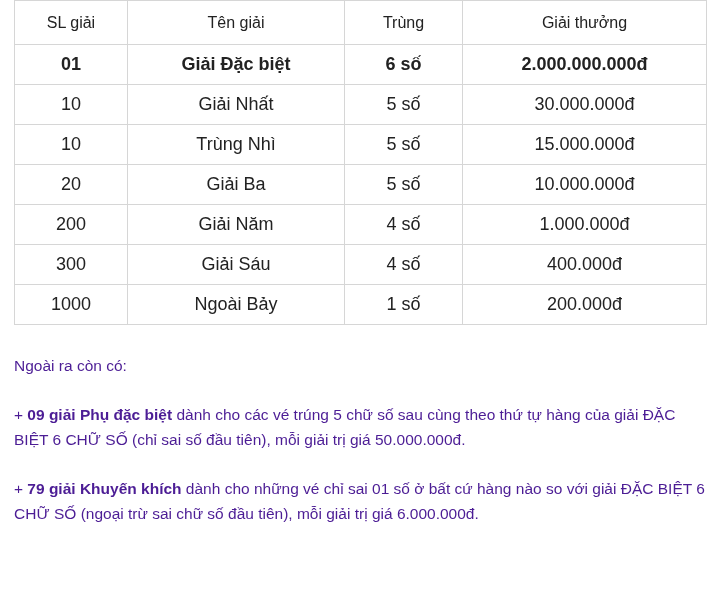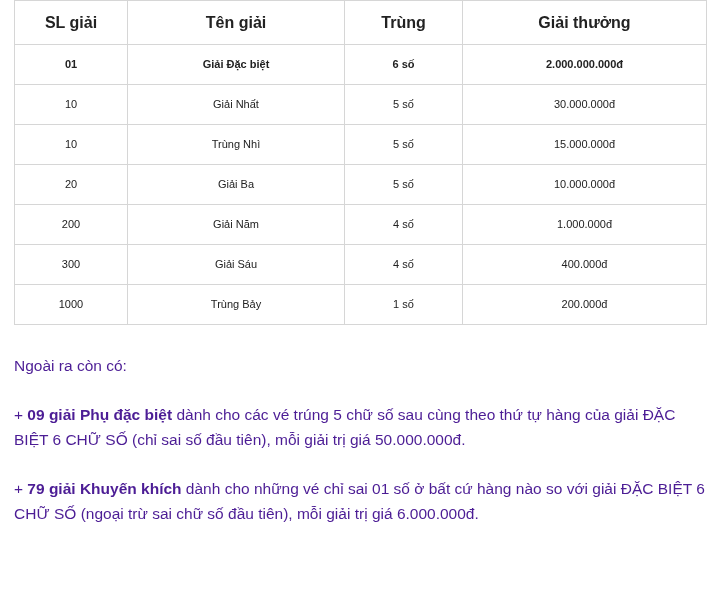--- a/index.html
+++ b/index.html
@@ -25,30 +25,30 @@
     border-collapse: collapse;
     width: 692px;
     margin: 0 0 0 14px;
     table-layout: fixed;
   }
   table.prize-table th,
   table.prize-table td {
     border: 1px solid #d6d6d6;
     text-align: center;
     vertical-align: middle;
-    font-size: 11px;
+    font-size: 18px;
     color: #222222;
     padding: 0;
     height: 39px;
     line-height: 39px;
     white-space: nowrap;
     overflow: hidden;
   }
   table.prize-table thead th {
-    font-weight: bold;
+    font-weight: normal;
     font-size: 16px;
     height: 43px;
     line-height: 43px;
   }
   table.prize-table tbody tr.special td {
     font-weight: bold;
   }
   
   col.c0 { width: 113px; }
   col.c1 { width: 217px; }
@@ -128,21 +128,21 @@
         <td>1.000.000đ</td>
       </tr>
       <tr>
         <td>300</td>
         <td>Giải Sáu</td>
         <td>4 số</td>
         <td>400.000đ</td>
       </tr>
       <tr>
         <td>1000</td>
-        <td>Trùng Bảy</td>
+        <td>Ngoài Bảy</td>
         <td>1 số</td>
         <td>200.000đ</td>
       </tr>
     </tbody>
   </table>
 
   <div class="notes">
     <p class="intro">Ngoài ra còn có:</p>
 
     <p class="note"><span>+ </span><b>09 giải Phụ đặc biệt</b><span> dành cho các vé trúng 5 chữ số sau cùng theo thứ tự hàng của giải ĐẶC BIỆT 6 CHỮ SỐ (chỉ sai số đầu tiên), mỗi giải trị giá 50.000.000đ.</span></p>

